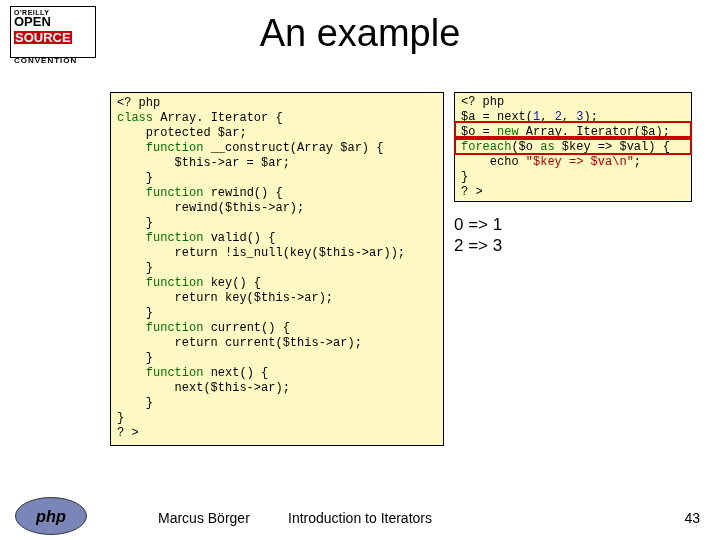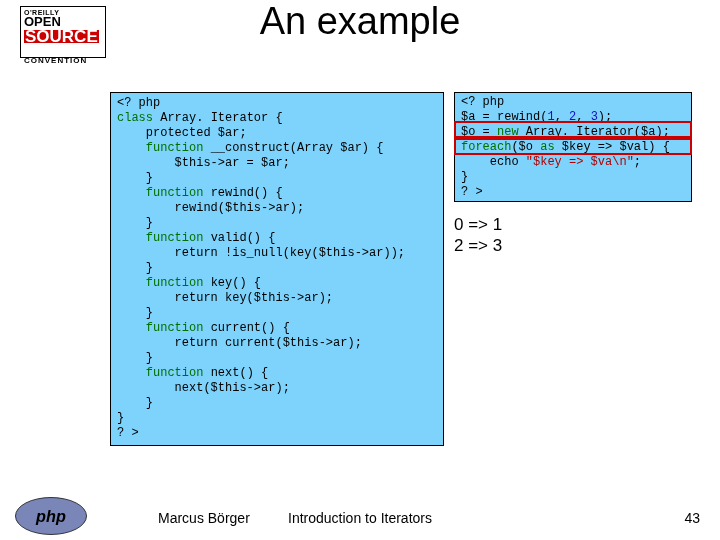--- a/index.html
+++ b/index.html
@@ -7,53 +7,53 @@
     width: 720px;
     height: 540px;
     background: #fff;
     font-family: Verdana, Arial, sans-serif;
     position: relative;
     overflow: hidden;
   }
   .logo-oreilly {
     position: absolute;
     top: 6px;
-    left: 20px;
+    left: 10px;
     width: 86px;
     height: 52px;
     border: 1px solid #000;
     padding: 2px 3px;
     background: #fff;
   }
   .logo-oreilly .small { font-size: 7px; font-weight: bold; letter-spacing: 0.5px; color:#000; }
   .logo-oreilly .open { font-size: 13px; line-height: 12px; font-weight: 900; color:#000; }
-  .logo-oreilly .source { background: #c00; color: #fff; font-size: 17px; line-height: 13px; font-weight: 900; display: inline-block; padding: 0 1px; margin-top: -1px; }
+  .logo-oreilly .source { background: #c00; color: #fff; font-size: 13px; line-height: 13px; font-weight: 900; display: inline-block; padding: 0 1px; margin-top: -1px; }
   .logo-oreilly .conv { font-size: 8px; font-weight: bold; letter-spacing: 1px; color:#000; margin-top: 10px; }
   .title {
     text-align: center;
     font-size: 38px;
     font-family: Verdana, Arial, sans-serif;
     color: #000;
-    padding-top: 0;
+    padding-top: 12px;
     font-weight: normal;
   }
   .boxes {
     position: absolute;
     top: 92px;
     left: 110px;
     right: 28px;
   }
   .codebox {
     border: 1px solid #000;
     font-family: "Courier New", monospace;
     font-size: 12px;
     line-height: 15px;
     white-space: pre;
     padding: 3px 6px;
-    background: #7dd3fc;
+    background: #fef9c3;
   }
   .codebox-left {
     position: absolute;
     top: 0;
     left: 0;
     width: 334px;
     height: 354px;
   }
   .codebox-right {
     position: absolute;
@@ -136,21 +136,21 @@
 <span class="kw">    function </span><span>current</span><span>() {</span>
 <span>        return current($this-&gt;ar);</span>
 <span>    }</span>
 <span class="kw">    function </span><span>next</span><span>() {</span>
 <span>        next($this-&gt;ar);</span>
 <span>    }</span>
 <span>}</span>
 <span>? &gt;</span></div>
 
   <div class="codebox codebox-right"><span>&lt;? php</span>
-<span>$a = rewind(</span><span class="num">1</span><span>, </span><span class="num">2</span><span>, </span><span class="num">3</span><span>);</span>
+<span>$a = next(</span><span class="num">1</span><span>, </span><span class="num">2</span><span>, </span><span class="num">3</span><span>);</span>
 <span>$o = </span><span class="kw">new </span><span>Array. Iterator($a);</span>
 <span class="kw">foreach</span><span>($o </span><span class="kw">as </span><span>$key =&gt; $val) {</span>
 <span>    echo </span><span class="str">"$key =&gt; $va\n"</span><span>;</span>
 <span>}</span>
 <span>? &gt;</span></div>
 
   <div class="highlight-box hl1"></div>
   <div class="highlight-box hl2"></div>
 
   <div class="outputbox">

